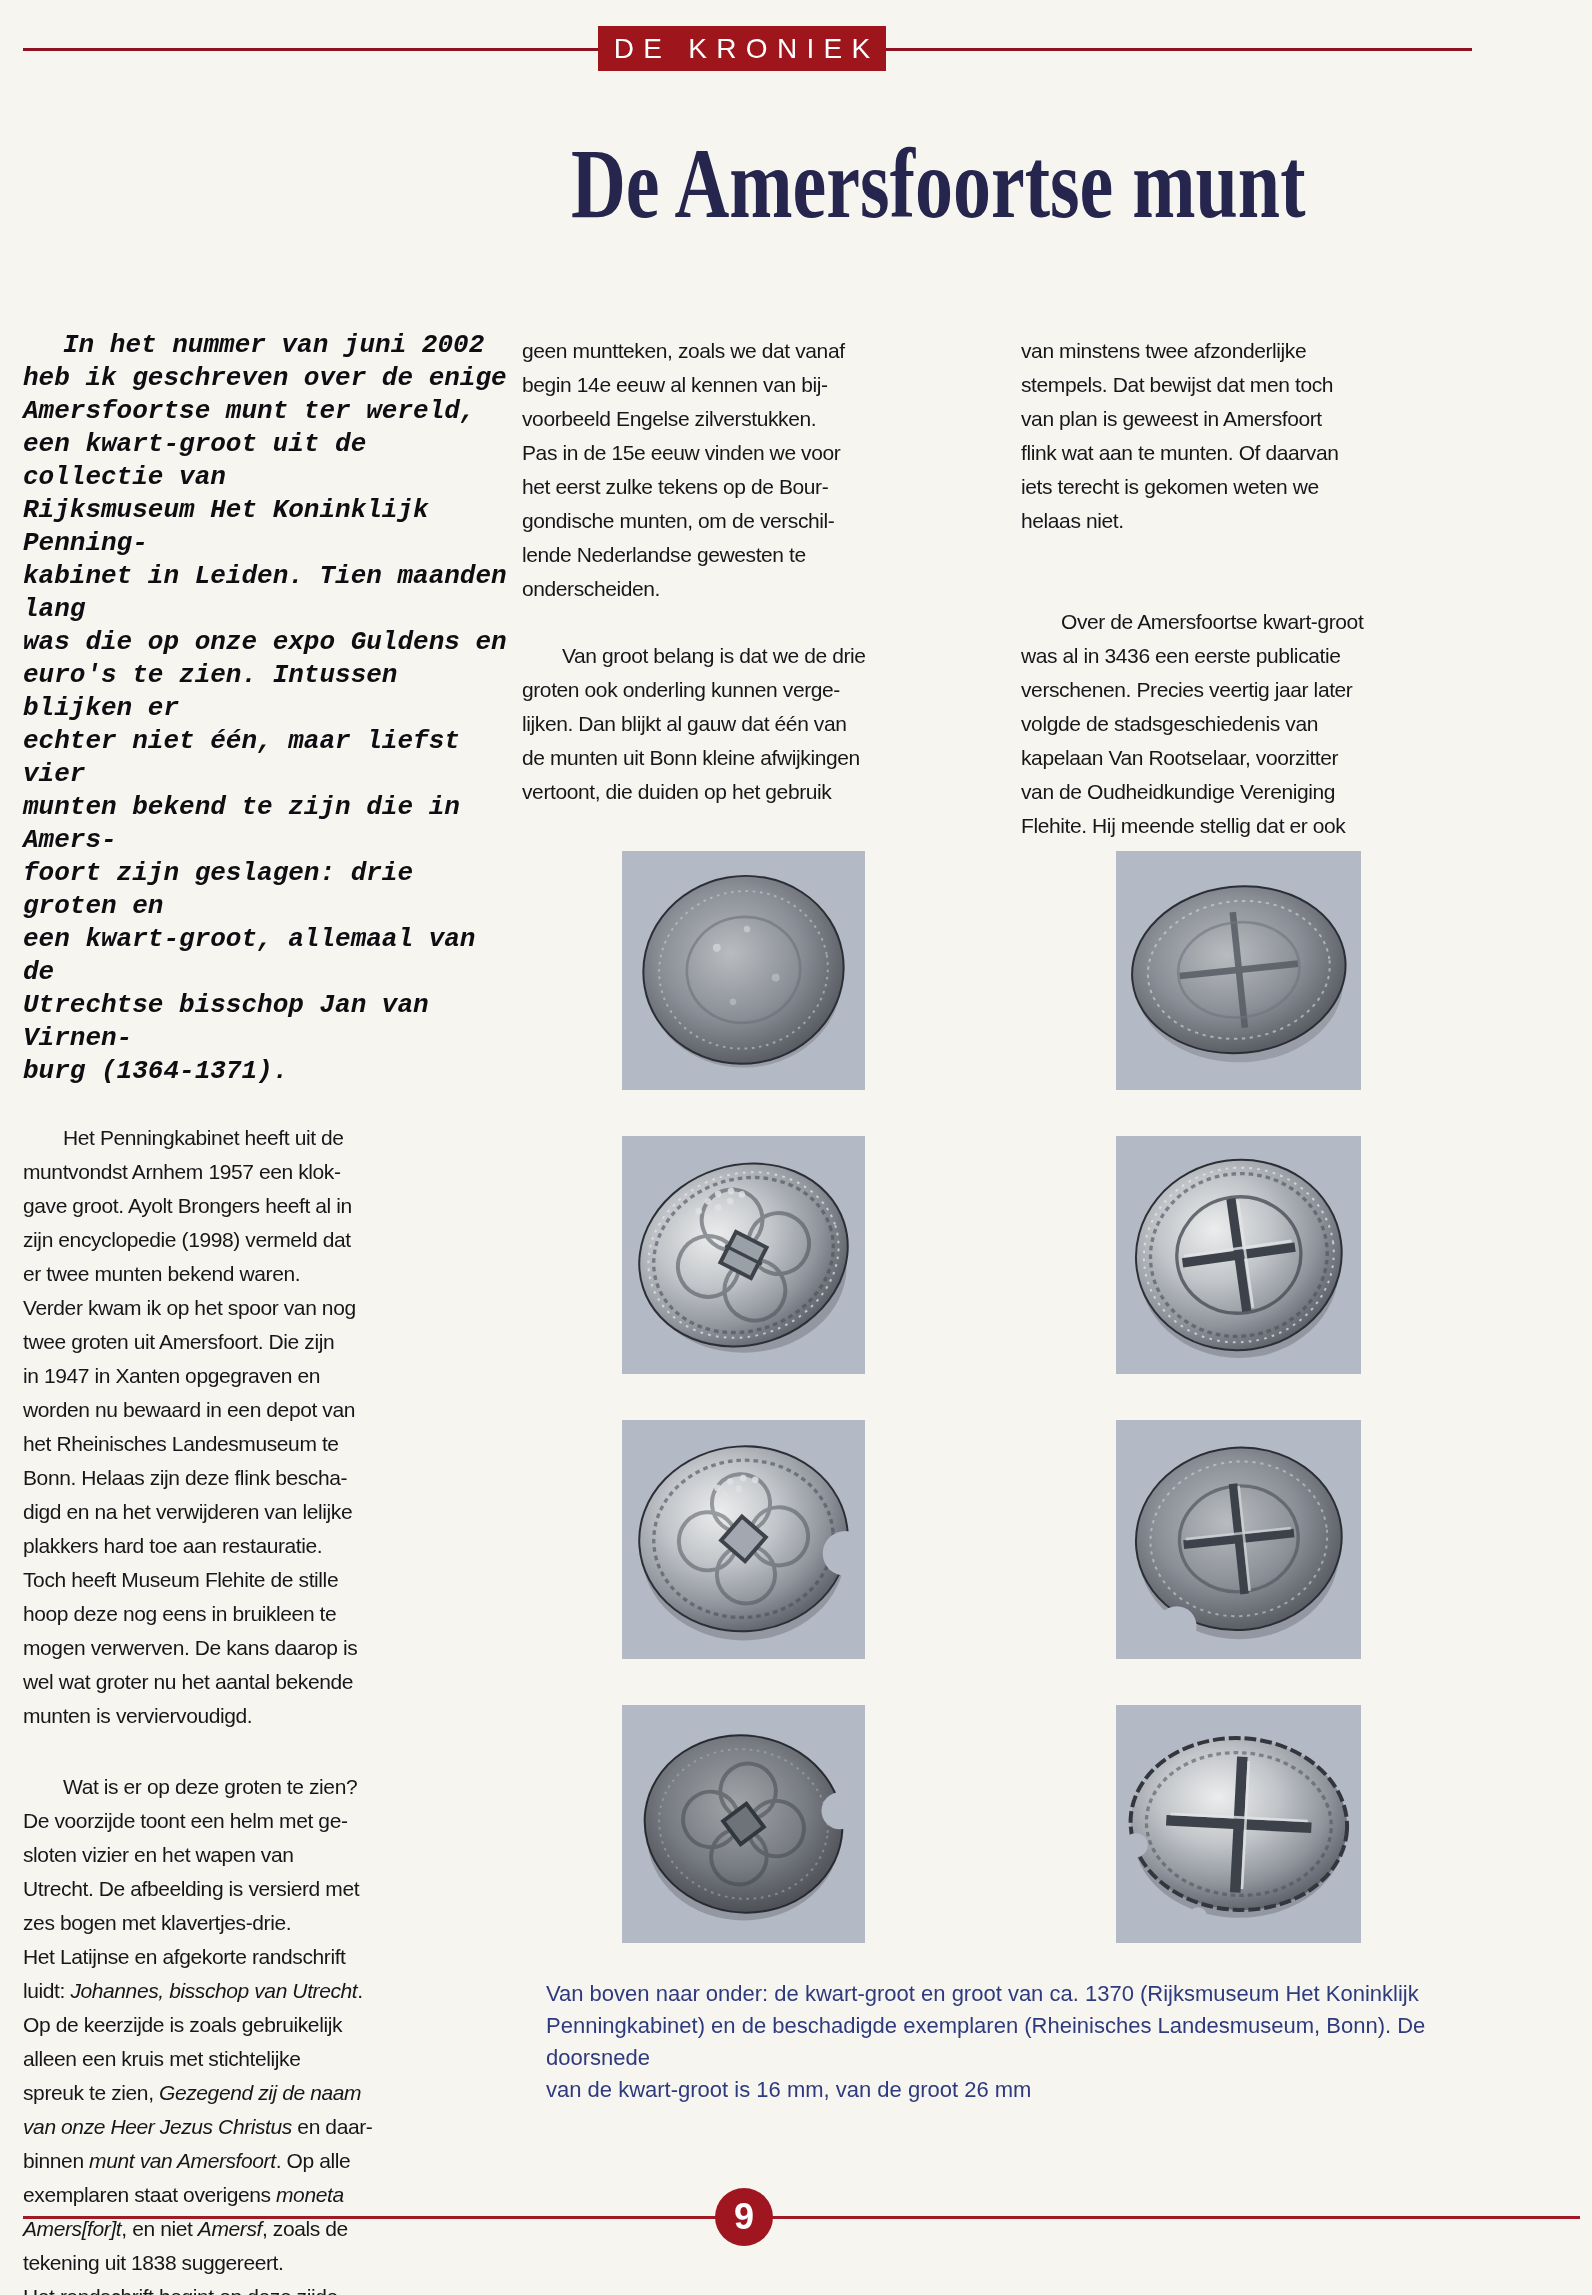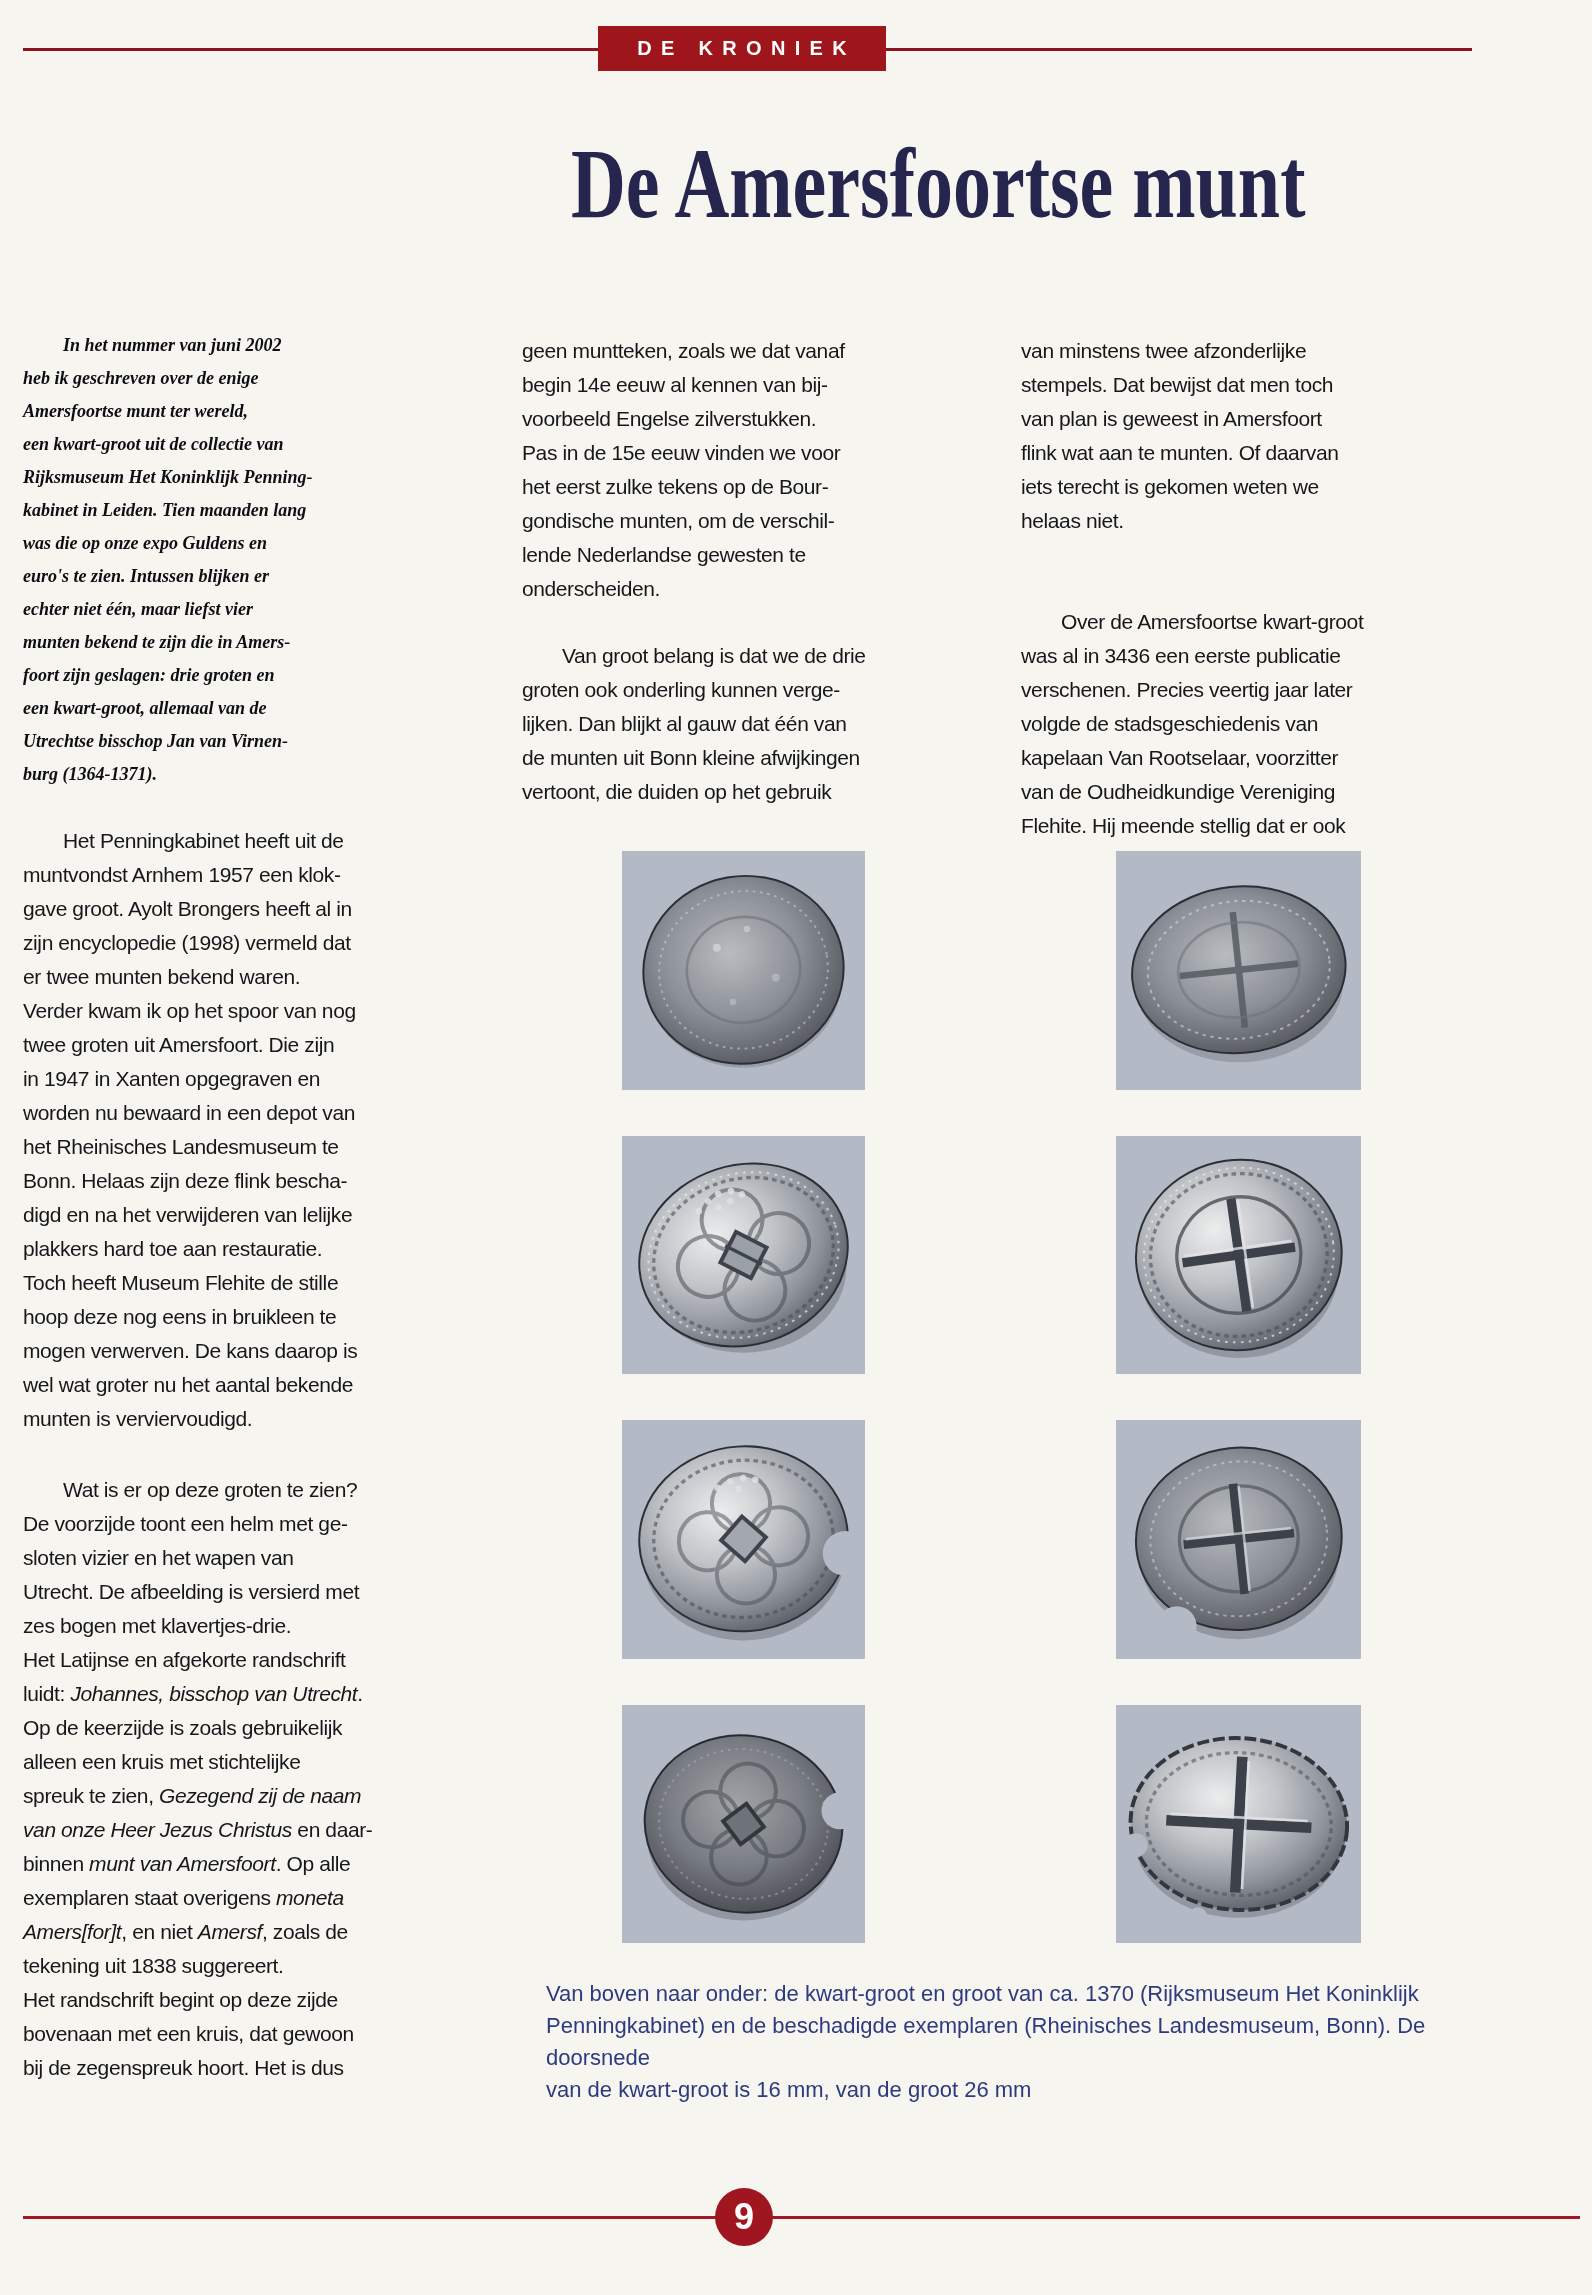--- a/index.html
+++ b/index.html
@@ -3,36 +3,36 @@
 <meta charset="utf-8">
 <style>
   html,body{margin:0;padding:0;background:#e9e7e2;}
   .page{position:relative;width:1593px;height:2295px;background:#f7f5f0;overflow:hidden;
         font-family:"Liberation Sans",sans-serif;}
   
   .rule{position:absolute;background:#8e1322;}
   .top-rule{left:23px;top:48px;width:1449px;height:3.3px;}
   .banner{position:absolute;left:598px;top:26.4px;width:288px;height:45px;background:#9e151c;
           display:flex;align-items:center;justify-content:center;}
-  .banner span{color:#ffffff;font-weight:bold;font-size:20px;letter-spacing:9.3px;text-indent:9.3px;
+  .banner span{color:#ffffff;font-weight:normal;font-size:28px;letter-spacing:9.3px;text-indent:9.3px;
           font-family:"Liberation Sans",sans-serif;}
   .title{position:absolute;left:99px;top:126px;width:1322px;text-align:right;margin:0;
          font-family:"Liberation Serif",serif;font-weight:bold;font-size:100px;color:#26254e;
          white-space:nowrap;}
   .title .squeeze{display:inline-block;transform:scaleX(.76);transform-origin:50% 50%;}
   
   .col{position:absolute;width:488px;}
   .col1{left:23px;top:329px;}
   .col2{left:522px;top:334px;}
   .col3{left:1021px;top:334px;}
   .byline{font-family:"Liberation Serif",serif;font-variant:small-caps;font-weight:bold;
           font-size:29px;line-height:33px;color:#1d3166;margin:0 0 5.3px 40px;letter-spacing:0.7px;}
   p{margin:0;}
-  .intro{font-family:Liberation Serif, serif;font-weight:bold;font-style:italic;
-         font-size:18px;line-height:33px;color:#0e0e12;white-space:pre-line;text-indent:40px;}
+  .intro{font-family:Liberation Mono, monospace;font-weight:bold;font-style:italic;
+         font-size:26px;line-height:33px;color:#0e0e12;white-space:pre-line;text-indent:40px;}
   .body{font-size:21px;line-height:34px;color:#17171a;letter-spacing:-0.4px;white-space:pre-line;}
   .indent{text-indent:40px;}
   .mt1{margin-top:33px;}
   .mt2{margin-top:37px;}
   .mt3{margin-top:67px;}
   .it{font-style:italic;}
   
   .panel{position:absolute;background:#b3b9c5;}
   .panel svg{display:block;width:100%;height:100%;}
   .caption{position:absolute;left:546px;top:1978px;width:965px;

